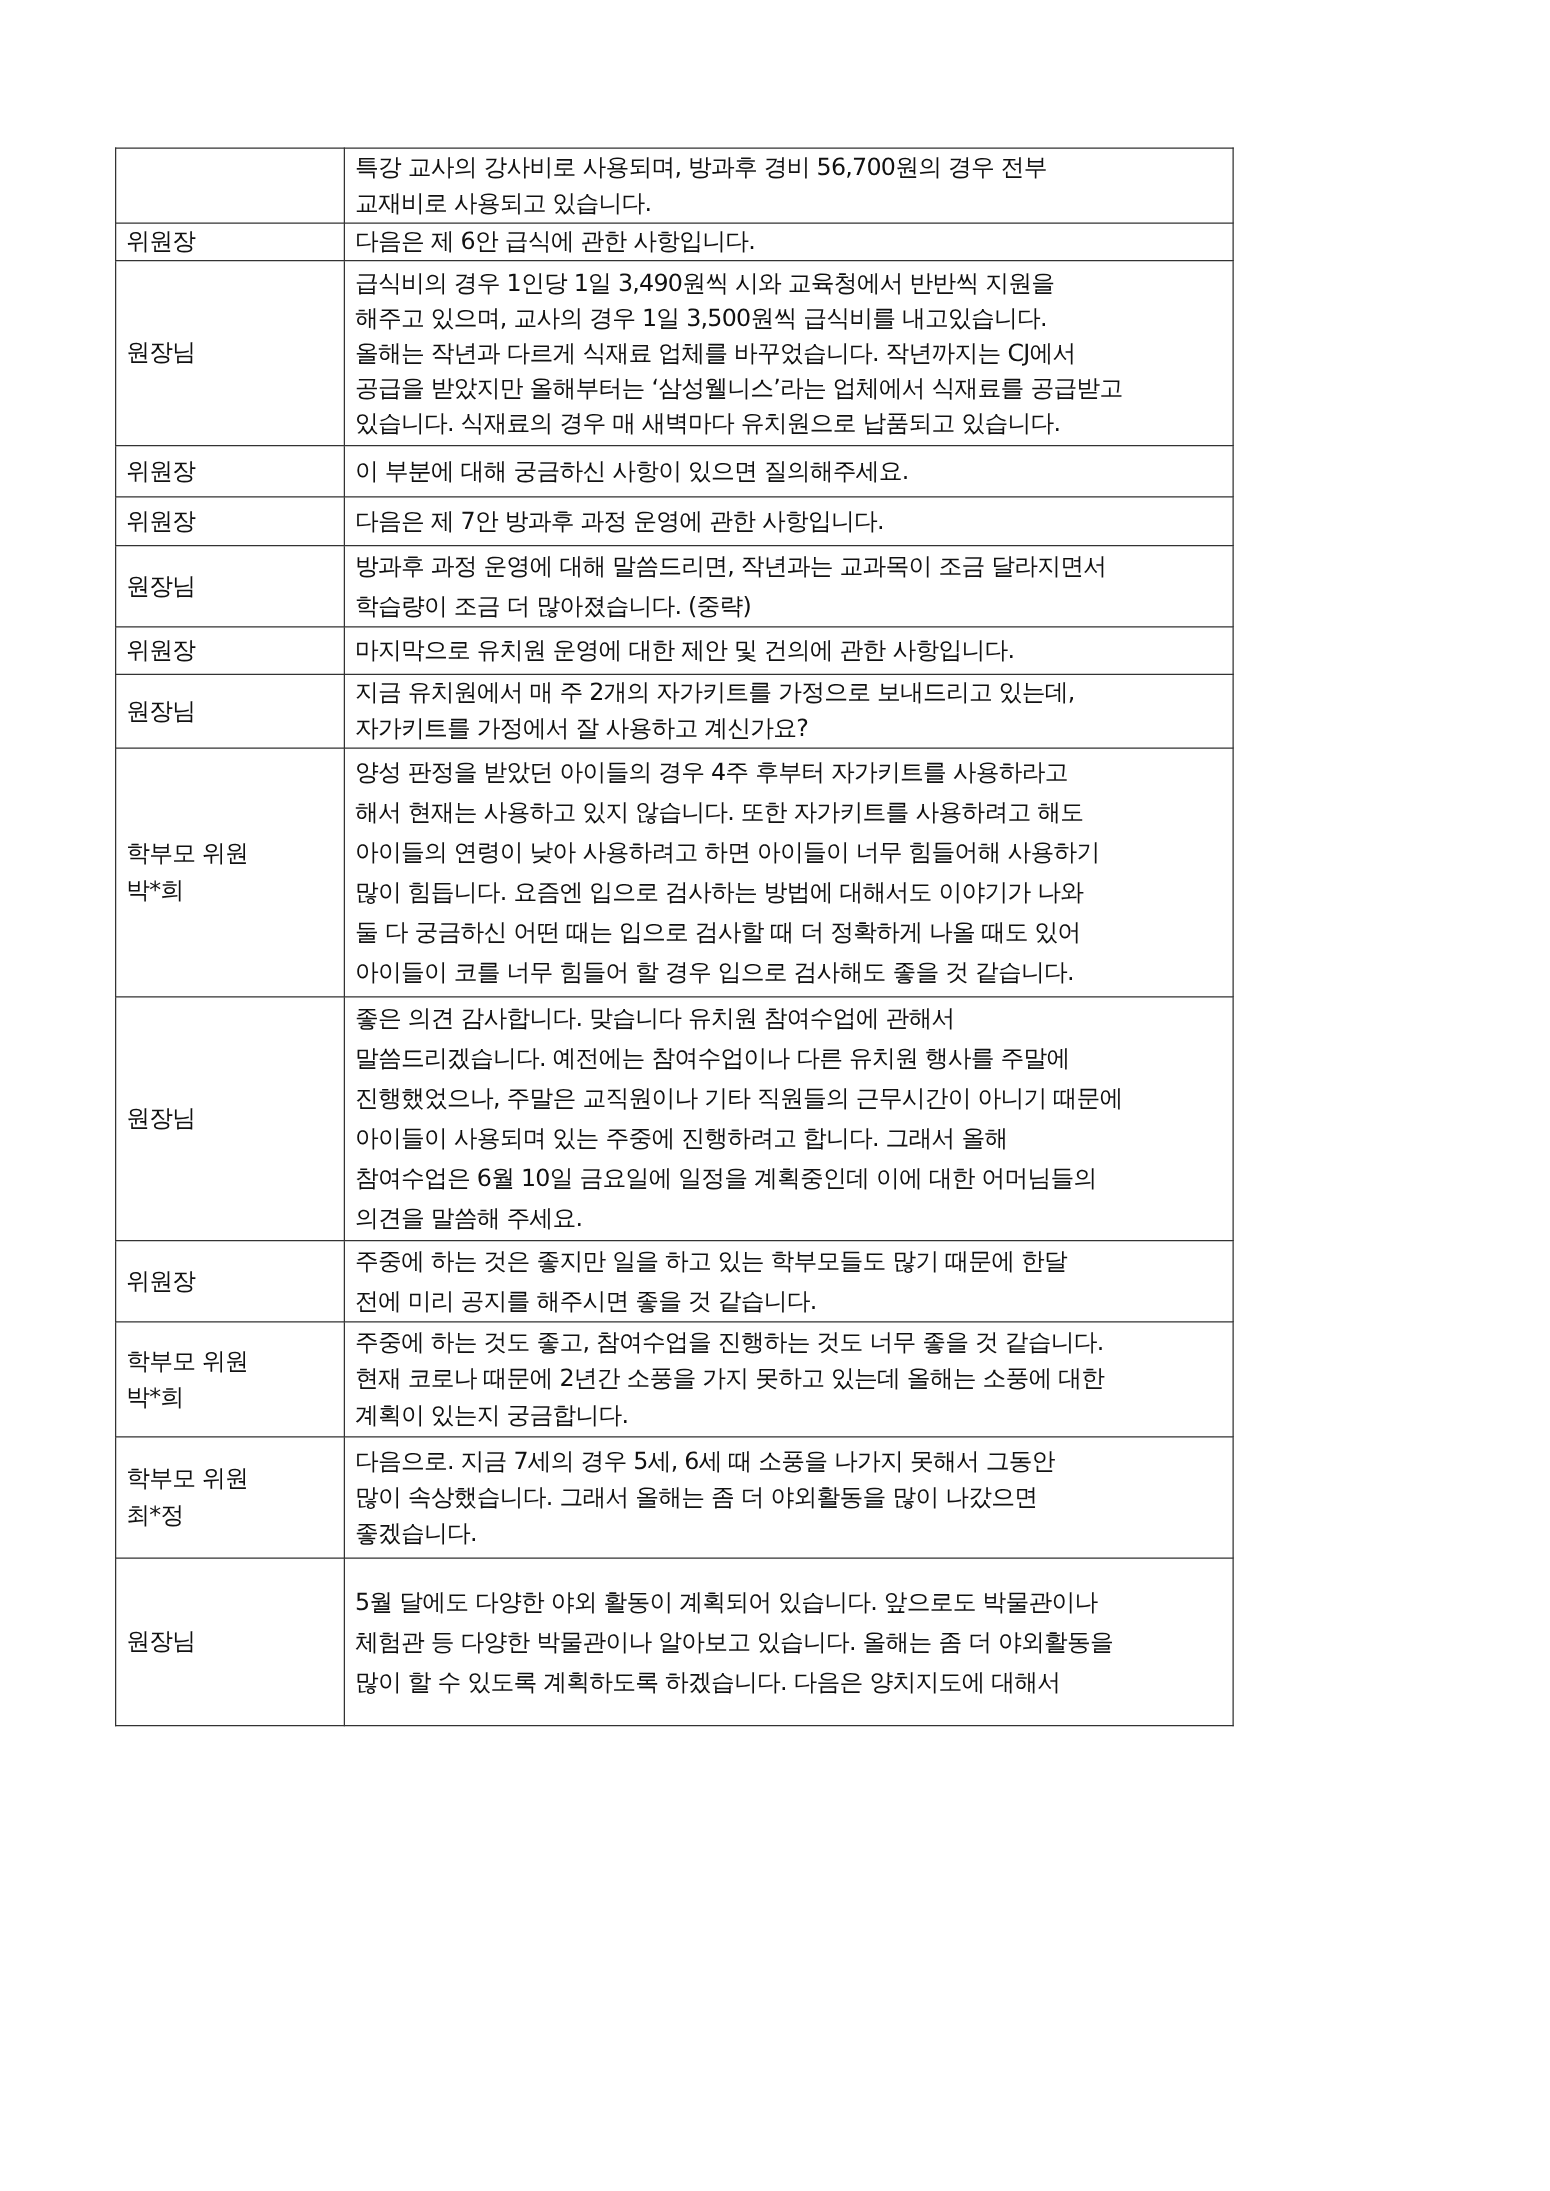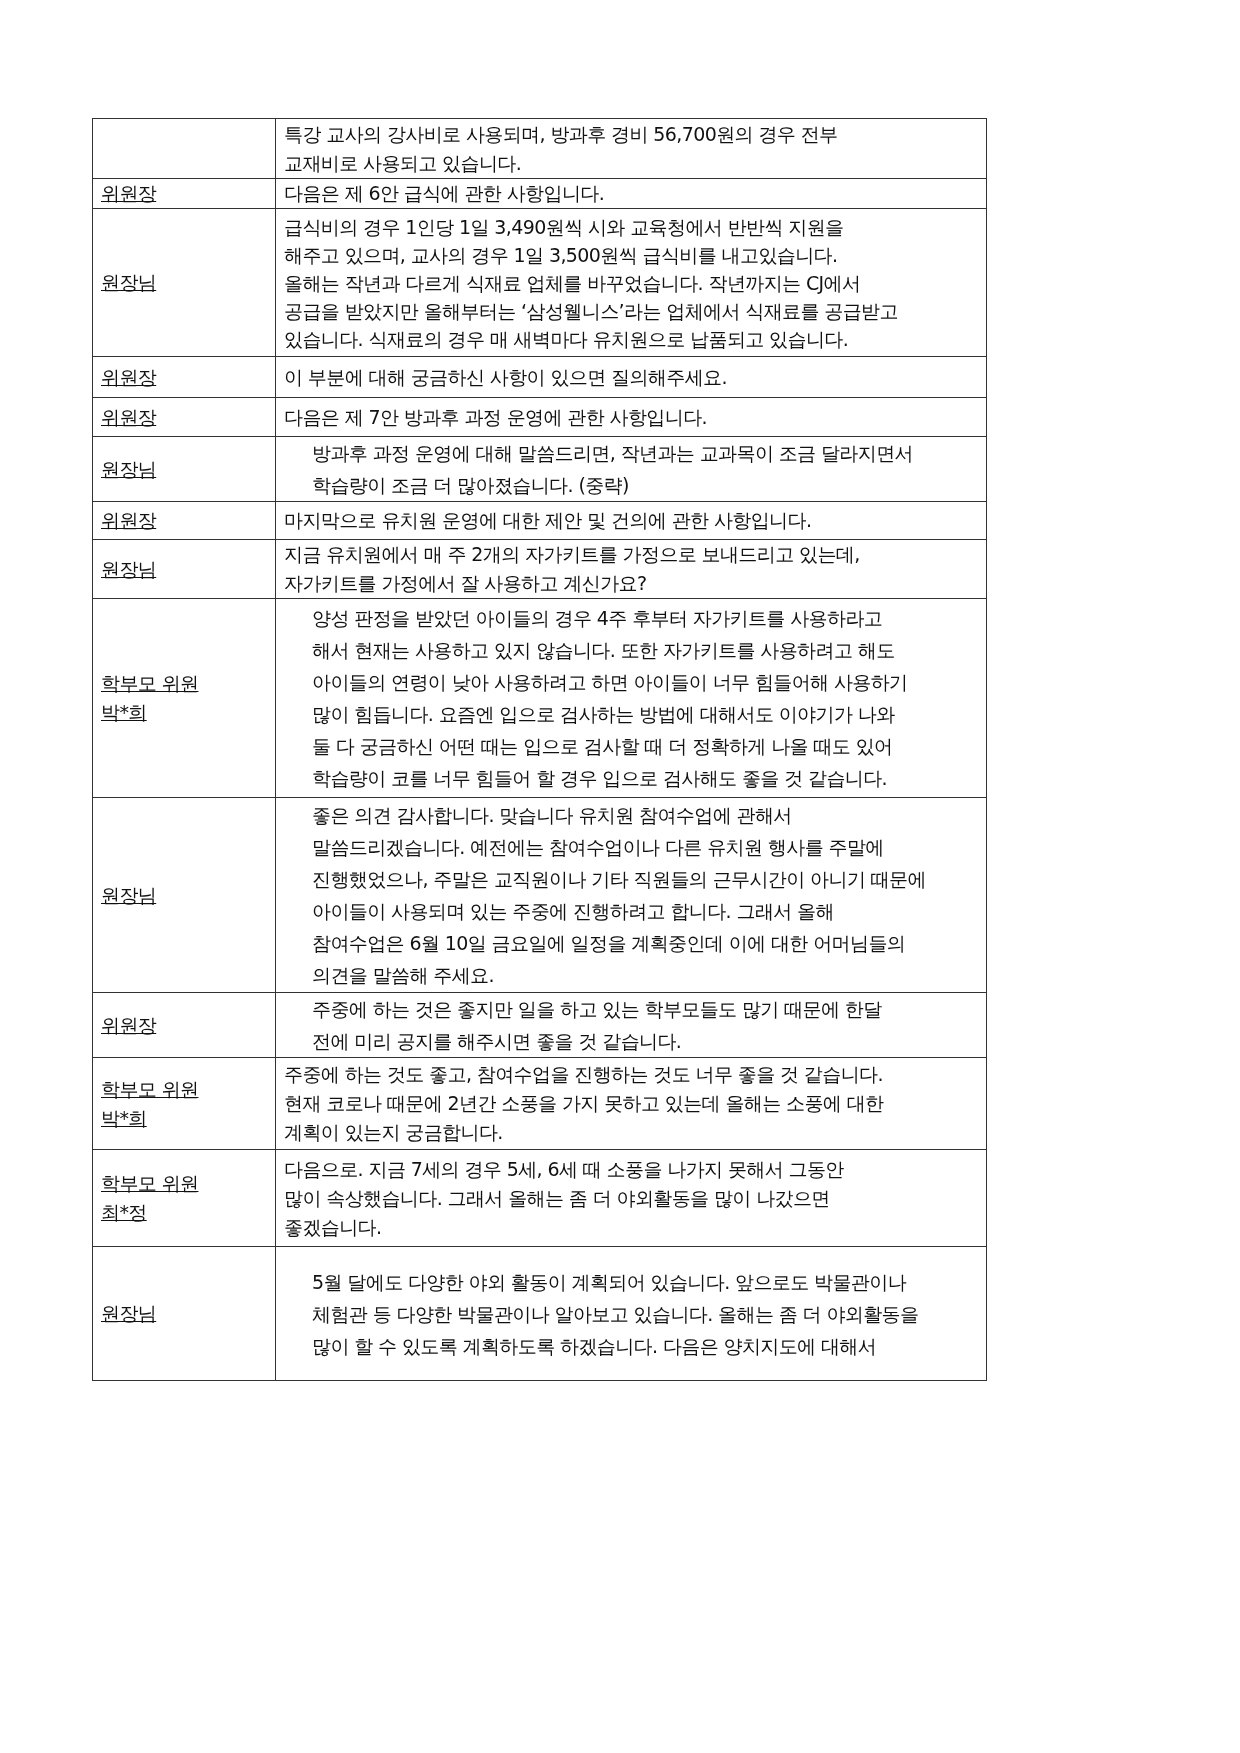--- a/index.html
+++ b/index.html
@@ -33,30 +33,29 @@
       vertical-align: middle;
       padding: 0 8px;
       font-size: 19px;
       letter-spacing: -0.6px;
       line-height: 29px;
     }
     td.speaker {
       width: 167px;
       padding-left: 10px;
       font-size: 20px;
-      text-decoration: underline;
     }
     td.content {
       padding-left: 9px;
     }
     .line {
       display: block;
       white-space: nowrap;
     }
-    td.content.loose .line { line-height: 32px; margin-left: 28px; }
+    td.content.loose .line { line-height: 32px; }
     td.content.tight .line { line-height: 28px; }
   </style>
 </head>
 <body>
 
 <div class="page">
   <table class="minutes">
     <colgroup>
       <col style="width:183px">
       <col style="width:711px">
@@ -147,21 +146,21 @@
         <td class="speaker">
           <span class="line">학부모 위원</span>
           <span class="line">박*희</span>
         </td>
         <td class="content loose">
           <span class="line">양성 판정을 받았던 아이들의 경우 4주 후부터 자가키트를 사용하라고</span>
           <span class="line">해서 현재는 사용하고 있지 않습니다. 또한 자가키트를 사용하려고 해도</span>
           <span class="line">아이들의 연령이 낮아 사용하려고 하면 아이들이 너무 힘들어해 사용하기</span>
           <span class="line">많이 힘듭니다. 요즘엔 입으로 검사하는 방법에 대해서도 이야기가 나와</span>
           <span class="line">둘 다 궁금하신 어떤 때는 입으로 검사할 때 더 정확하게 나올 때도 있어</span>
-          <span class="line">학습량이 코를 너무 힘들어 할 경우 입으로 검사해도 좋을 것 같습니다.</span>
+          <span class="line">아이들이 코를 너무 힘들어 할 경우 입으로 검사해도 좋을 것 같습니다.</span>
         </td>
       </tr>
 
       <tr style="height:195px">
         <td class="speaker">
           <span>원장님</span>
         </td>
         <td class="content loose">
           <span class="line">좋은 의견 감사합니다. 맞습니다 유치원 참여수업에 관해서</span>
           <span class="line">말씀드리겠습니다. 예전에는 참여수업이나 다른 유치원 행사를 주말에</span>

